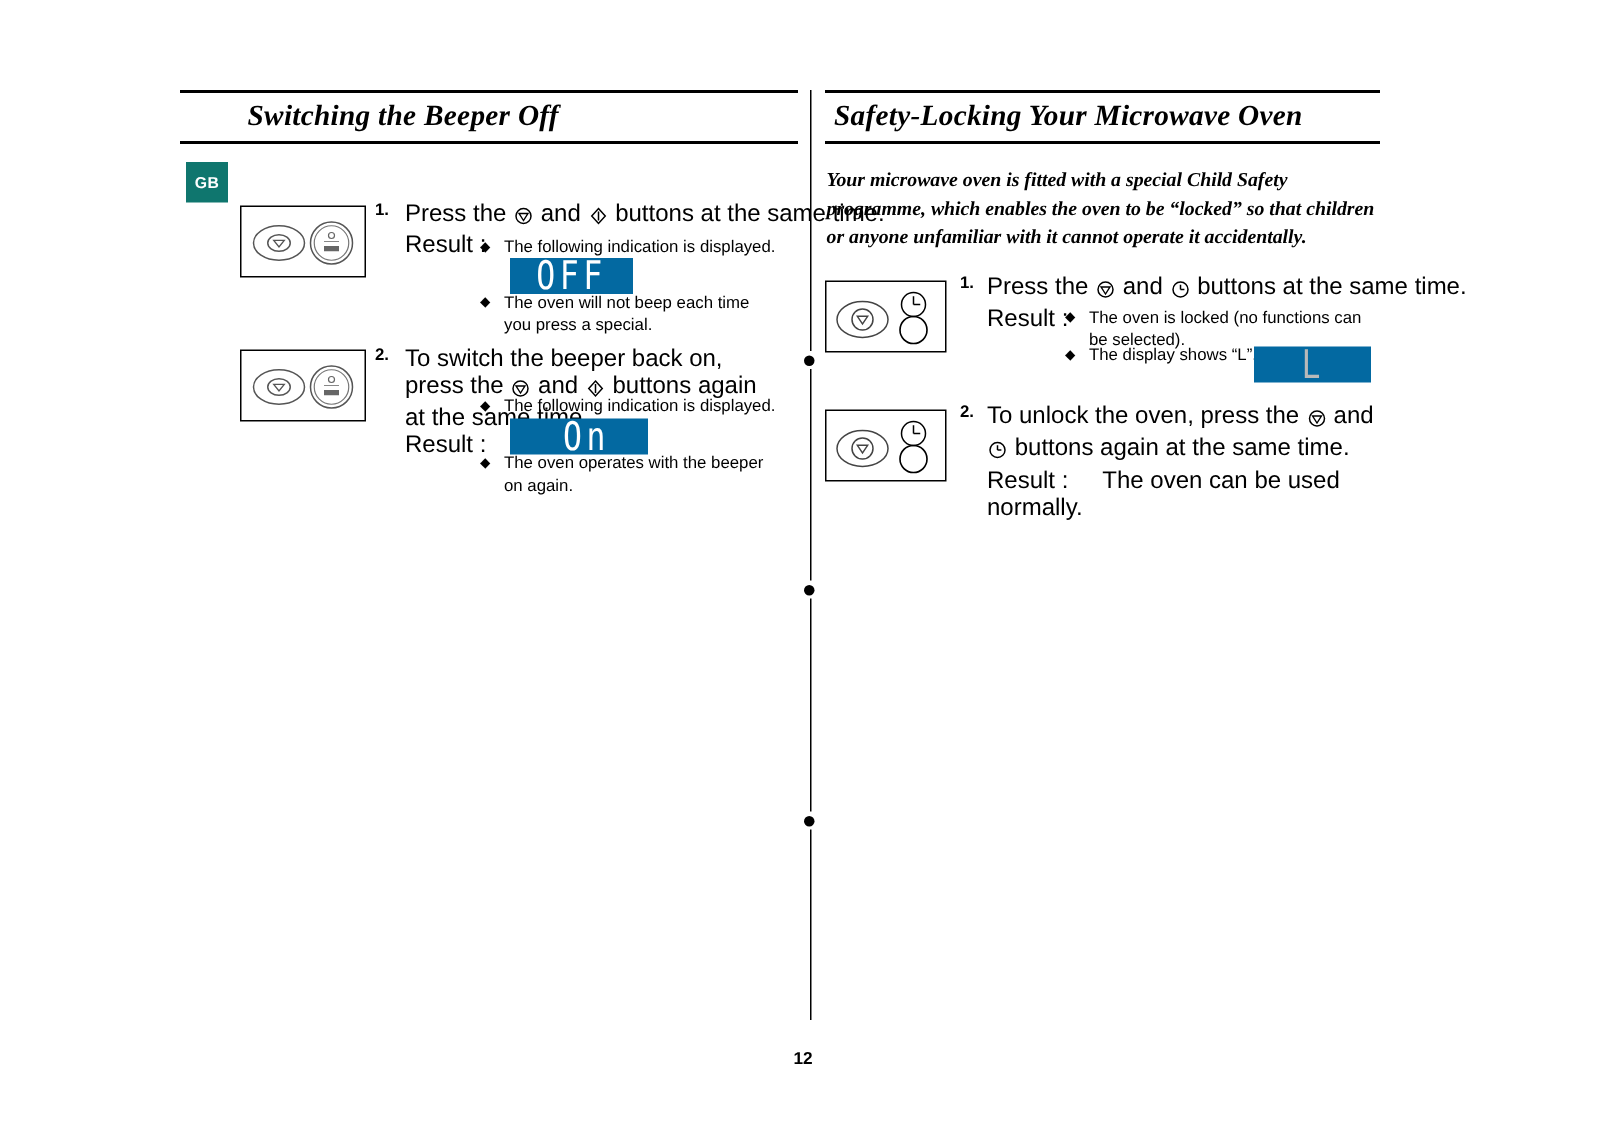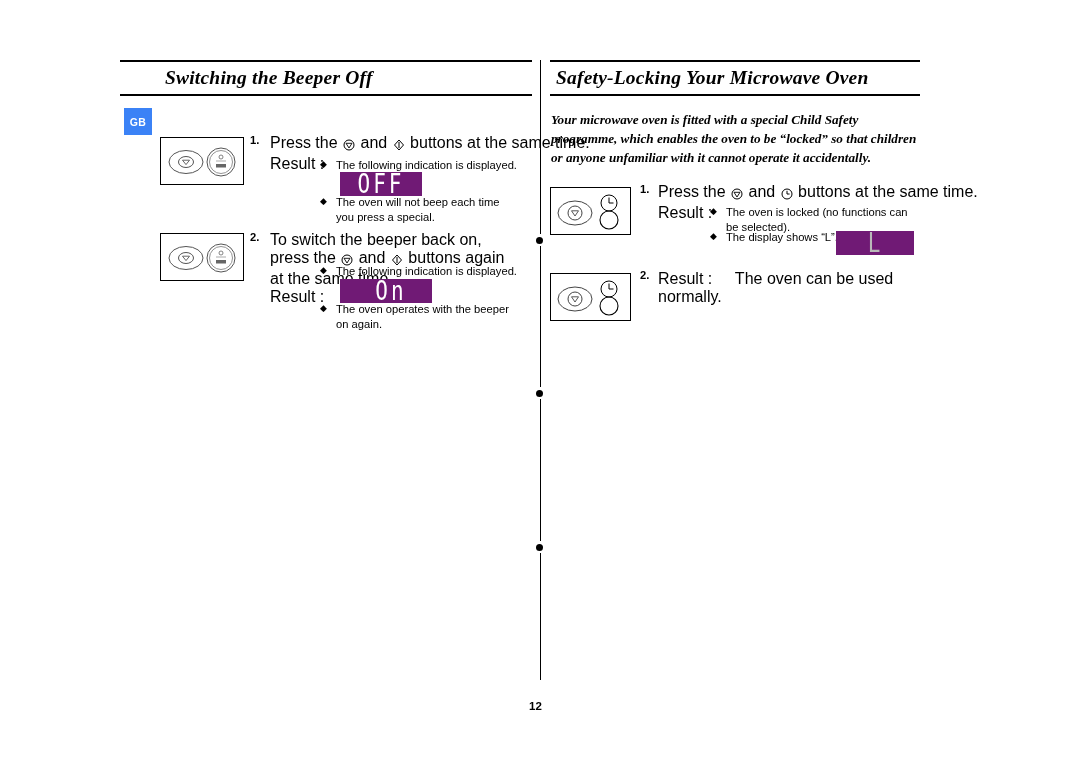--- a/index.html
+++ b/index.html
@@ -94,21 +94,21 @@
     width: 372px;
   }
 
   
   .gb-badge {
     position: absolute;
     left: 124px;
     top: 108px;
     width: 28px;
     height: 27px;
-    background: #3b82f6;
+    background: #0f766e;
     color: #fff;
     font-size: 10.5px;
     font-weight: bold;
     display: flex;
     align-items: center;
     justify-content: center;
     letter-spacing: 0.3px;
   }
 
   
@@ -175,21 +175,21 @@
     text-align: left;
   }
   .bullet-text {
     font-size: 11.2px;
     line-height: 1.35;
   }
 
   
   .lcd {
     position: absolute;
-    background: #701a75;
+    background: #0369a1;
     display: flex;
     align-items: center;
     justify-content: center;
   }
   .lcd span {
     color: #ffffff;
     font-family: "DejaVu Sans Mono", monospace;
     font-weight: 300;
     letter-spacing: 3px;
     font-size: 21px;
@@ -418,20 +418,38 @@
       <path d="M20.5 22.8 L27.5 22.8 L24 28 Z" fill="none" stroke="#444" stroke-width="0.9"></path>
       <circle cx="58" cy="15" r="8" fill="none" stroke="#000" stroke-width="1"></circle>
       <line x1="58" y1="15" x2="58" y2="9.5" stroke="#000" stroke-width="1"></line>
       <line x1="58" y1="15" x2="62.5" y2="15" stroke="#000" stroke-width="1"></line>
       <circle cx="58" cy="32" r="9" fill="none" stroke="#000" stroke-width="1.1"></circle>
     </svg>
   </div>
 
   <div class="step-num" style="left:640px; top:269px;">2.</div>
   <div class="step-body" style="left:658px; top:269px; width:268px;">
+    <div>
+      <span>To unlock the oven, press the</span>
+      <span class="ico">
+        <svg width="12" height="12" viewBox="0 0 12 12">
+            <circle cx="6" cy="6" r="5" fill="none" stroke="#000" stroke-width="1"></circle>
+            <path d="M3 4.3 L9 4.3 L6 9 Z" fill="none" stroke="#000" stroke-width="0.9"></path>
+          </svg>
+      </span>
+      <span>and</span>
+      <span class="ico">
+        <svg width="12" height="12" viewBox="0 0 12 12">
+            <circle cx="6" cy="6" r="5" fill="none" stroke="#000" stroke-width="1"></circle>
+            <line x1="6" y1="6" x2="6" y2="2.8" stroke="#000" stroke-width="1"></line>
+            <line x1="6" y1="6" x2="8.6" y2="6" stroke="#000" stroke-width="1"></line>
+          </svg>
+      </span>
+      <span>buttons again at the same time.</span>
+    </div>
     <div style="margin-top:1px;">
       <span class="result-label">Result :</span>
       <span style="display:inline-block; width:14px;"></span>
       <span>The oven can be used normally.</span>
     </div>
   </div>
 
   <div class="page-num">12</div>
 
 </div>

